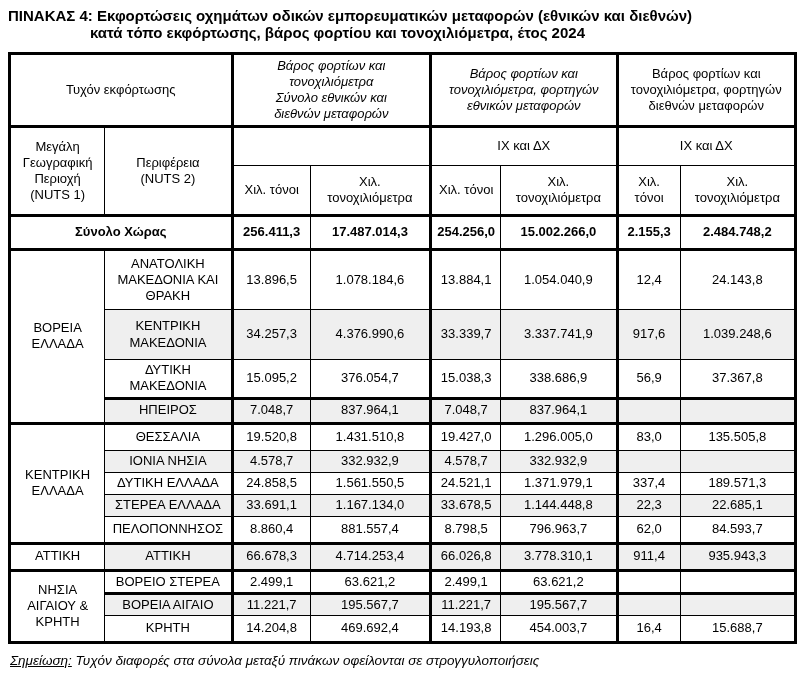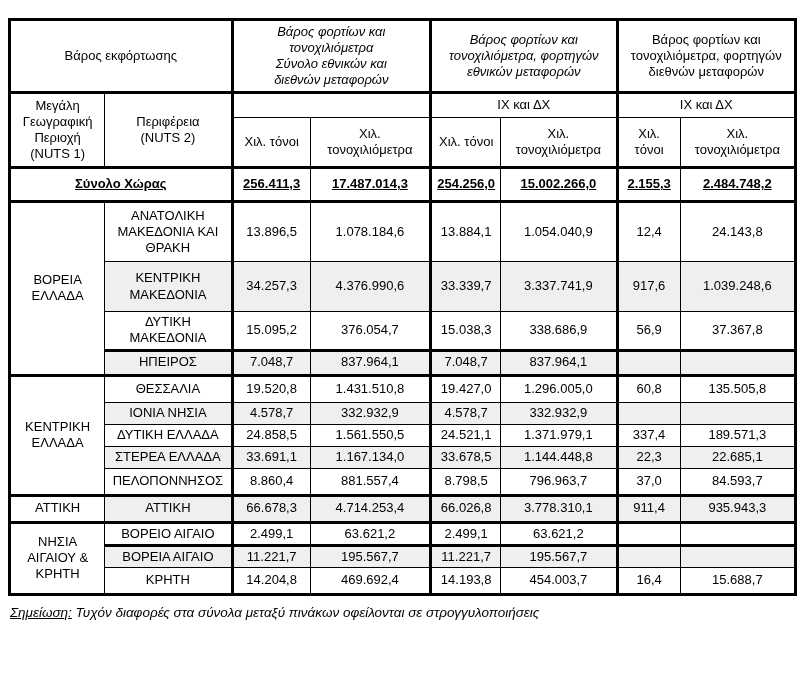--- a/index.html
+++ b/index.html
@@ -29,53 +29,57 @@
     text-align: center;
     vertical-align: middle;
     font-size: 13px;
     font-weight: normal;
     line-height: 1.25;
     color: #000;
     overflow: hidden;
   }
   .pre { white-space: pre-line; }
   .it  { font-style: italic; }
-  .bold{ font-weight: bold; text-decoration: underline; }
+  .bold{ font-weight: bold; }
   .bl3 { border-left: 3px solid #000; }
   .bt3 { border-top: 3px solid #000; }
   .bb3 { border-bottom: 3px solid #000; }
   .shade { background: #efefef; }
 
-  tr.h73 { height: 73px; } tr.h23 { height: 25px; } tr.h50 { height: 50px; }
+  tr.h73 { height: 73px; } tr.h23 { height: 39px; } tr.h50 { height: 50px; }
   tr.h34 { height: 34px; } tr.h60 { height: 60px; } tr.h52 { height: 38px; }
   tr.h25 { height: 25px; } tr.h26 { height: 22px; } tr.h27 { height: 27px; }
 
   .note { margin: 9px 0 0 2px; font-size: 13.5px; font-style: italic; color: #000; }
   .note .lbl { text-decoration: underline; }
 </style>
 </head>
 <body>
 
 <div class="page">
 
+  <div class="title">
+    <div>ΠΙΝΑΚΑΣ 4: Εκφορτώσεις οχημάτων οδικών εμπορευματικών μεταφορών (εθνικών και διεθνών)</div>
+    <div class="l2">κατά τόπο εκφόρτωσης, βάρος φορτίου και τονοχιλιόμετρα, έτος 2024</div>
+  </div>
 
   <table class="freight">
     <colgroup>
       <col style="width:95px">
         <col style="width:127px">
       <col style="width:78px">
         <col style="width:120px">
       <col style="width:70px">
         <col style="width:116px">
       <col style="width:63px">
         <col style="width:115px">
     </colgroup>
     <thead>
       <tr class="h73">
-        <th colspan="2" class="bb3">Βάρος εκφόρτωσης</th>
+        <th colspan="2" class="bb3">Τυχόν εκφόρτωσης</th>
         <th colspan="2" class="pre it bl3 bb3">Βάρος φορτίων και
 τονοχιλιόμετρα
 Σύνολο εθνικών και
 διεθνών μεταφορών</th>
         <th colspan="2" class="pre it bl3 bb3">Βάρος φορτίων και
 τονοχιλιόμετρα, φορτηγών
 εθνικών μεταφορών</th>
         <th colspan="2" class="pre bl3 bb3">Βάρος φορτίων και
 τονοχιλιόμετρα, φορτηγών
 διεθνών μεταφορών</th>
@@ -160,21 +164,21 @@
       </tr>
 
       <tr class="h27">
         <td rowspan="5" class="pre bt3">ΚΕΝΤΡΙΚΗ
 ΕΛΛΑΔΑ</td>
         <td class="bt3">ΘΕΣΣΑΛΙΑ</td>
         <td class="bt3 bl3">19.520,8</td>
         <td class="bt3">1.431.510,8</td>
         <td class="bt3 bl3">19.427,0</td>
         <td class="bt3">1.296.005,0</td>
-        <td class="bt3 bl3">60,8</td>
+        <td class="bt3 bl3">83,0</td>
         <td class="bt3">135.505,8</td>
       </tr>
       <tr class="h26">
         <td class="shade">ΙΟΝΙΑ ΝΗΣΙΑ</td>
         <td class="shade bl3">4.578,7</td>
         <td class="shade">332.932,9</td>
         <td class="shade bl3">4.578,7</td>
         <td class="shade">332.932,9</td>
         <td class="shade bl3"></td>
         <td class="shade"></td>
@@ -196,40 +200,40 @@
         <td class="shade">1.144.448,8</td>
         <td class="shade bl3">22,3</td>
         <td class="shade">22.685,1</td>
       </tr>
       <tr class="h27">
         <td>ΠΕΛΟΠΟΝΝΗΣΟΣ</td>
         <td class="bl3">8.860,4</td>
         <td>881.557,4</td>
         <td class="bl3">8.798,5</td>
         <td>796.963,7</td>
-        <td class="bl3">37,0</td>
+        <td class="bl3">62,0</td>
         <td>84.593,7</td>
       </tr>
 
       <tr class="h27">
         <td class="bt3 bb3">ΑΤΤΙΚΗ</td>
         <td class="shade bt3 bb3">ΑΤΤΙΚΗ</td>
         <td class="shade bt3 bb3 bl3">66.678,3</td>
         <td class="shade bt3 bb3">4.714.253,4</td>
         <td class="shade bt3 bb3 bl3">66.026,8</td>
         <td class="shade bt3 bb3">3.778.310,1</td>
         <td class="shade bt3 bb3 bl3">911,4</td>
         <td class="shade bt3 bb3">935.943,3</td>
       </tr>
 
       <tr class="h26">
         <td rowspan="3" class="pre">ΝΗΣΙΑ
 ΑΙΓΑΙΟΥ &amp;
 ΚΡΗΤΗ</td>
-        <td>ΒΟΡΕΙΟ ΑΙΓΑΙΟ</td>
+        <td>ΒΟΡΕΙΟ ΣΤΕΡΕΑ</td>
         <td class="bl3">2.499,1</td>
         <td>63.621,2</td>
         <td class="bl3">2.499,1</td>
         <td>63.621,2</td>
         <td class="bl3"></td>
         <td></td>
       </tr>
       <tr class="h26">
         <td class="shade bt3">ΒΟΡΕΙΑ ΑΙΓΑΙΟ</td>
         <td class="shade bt3 bl3">11.221,7</td>

